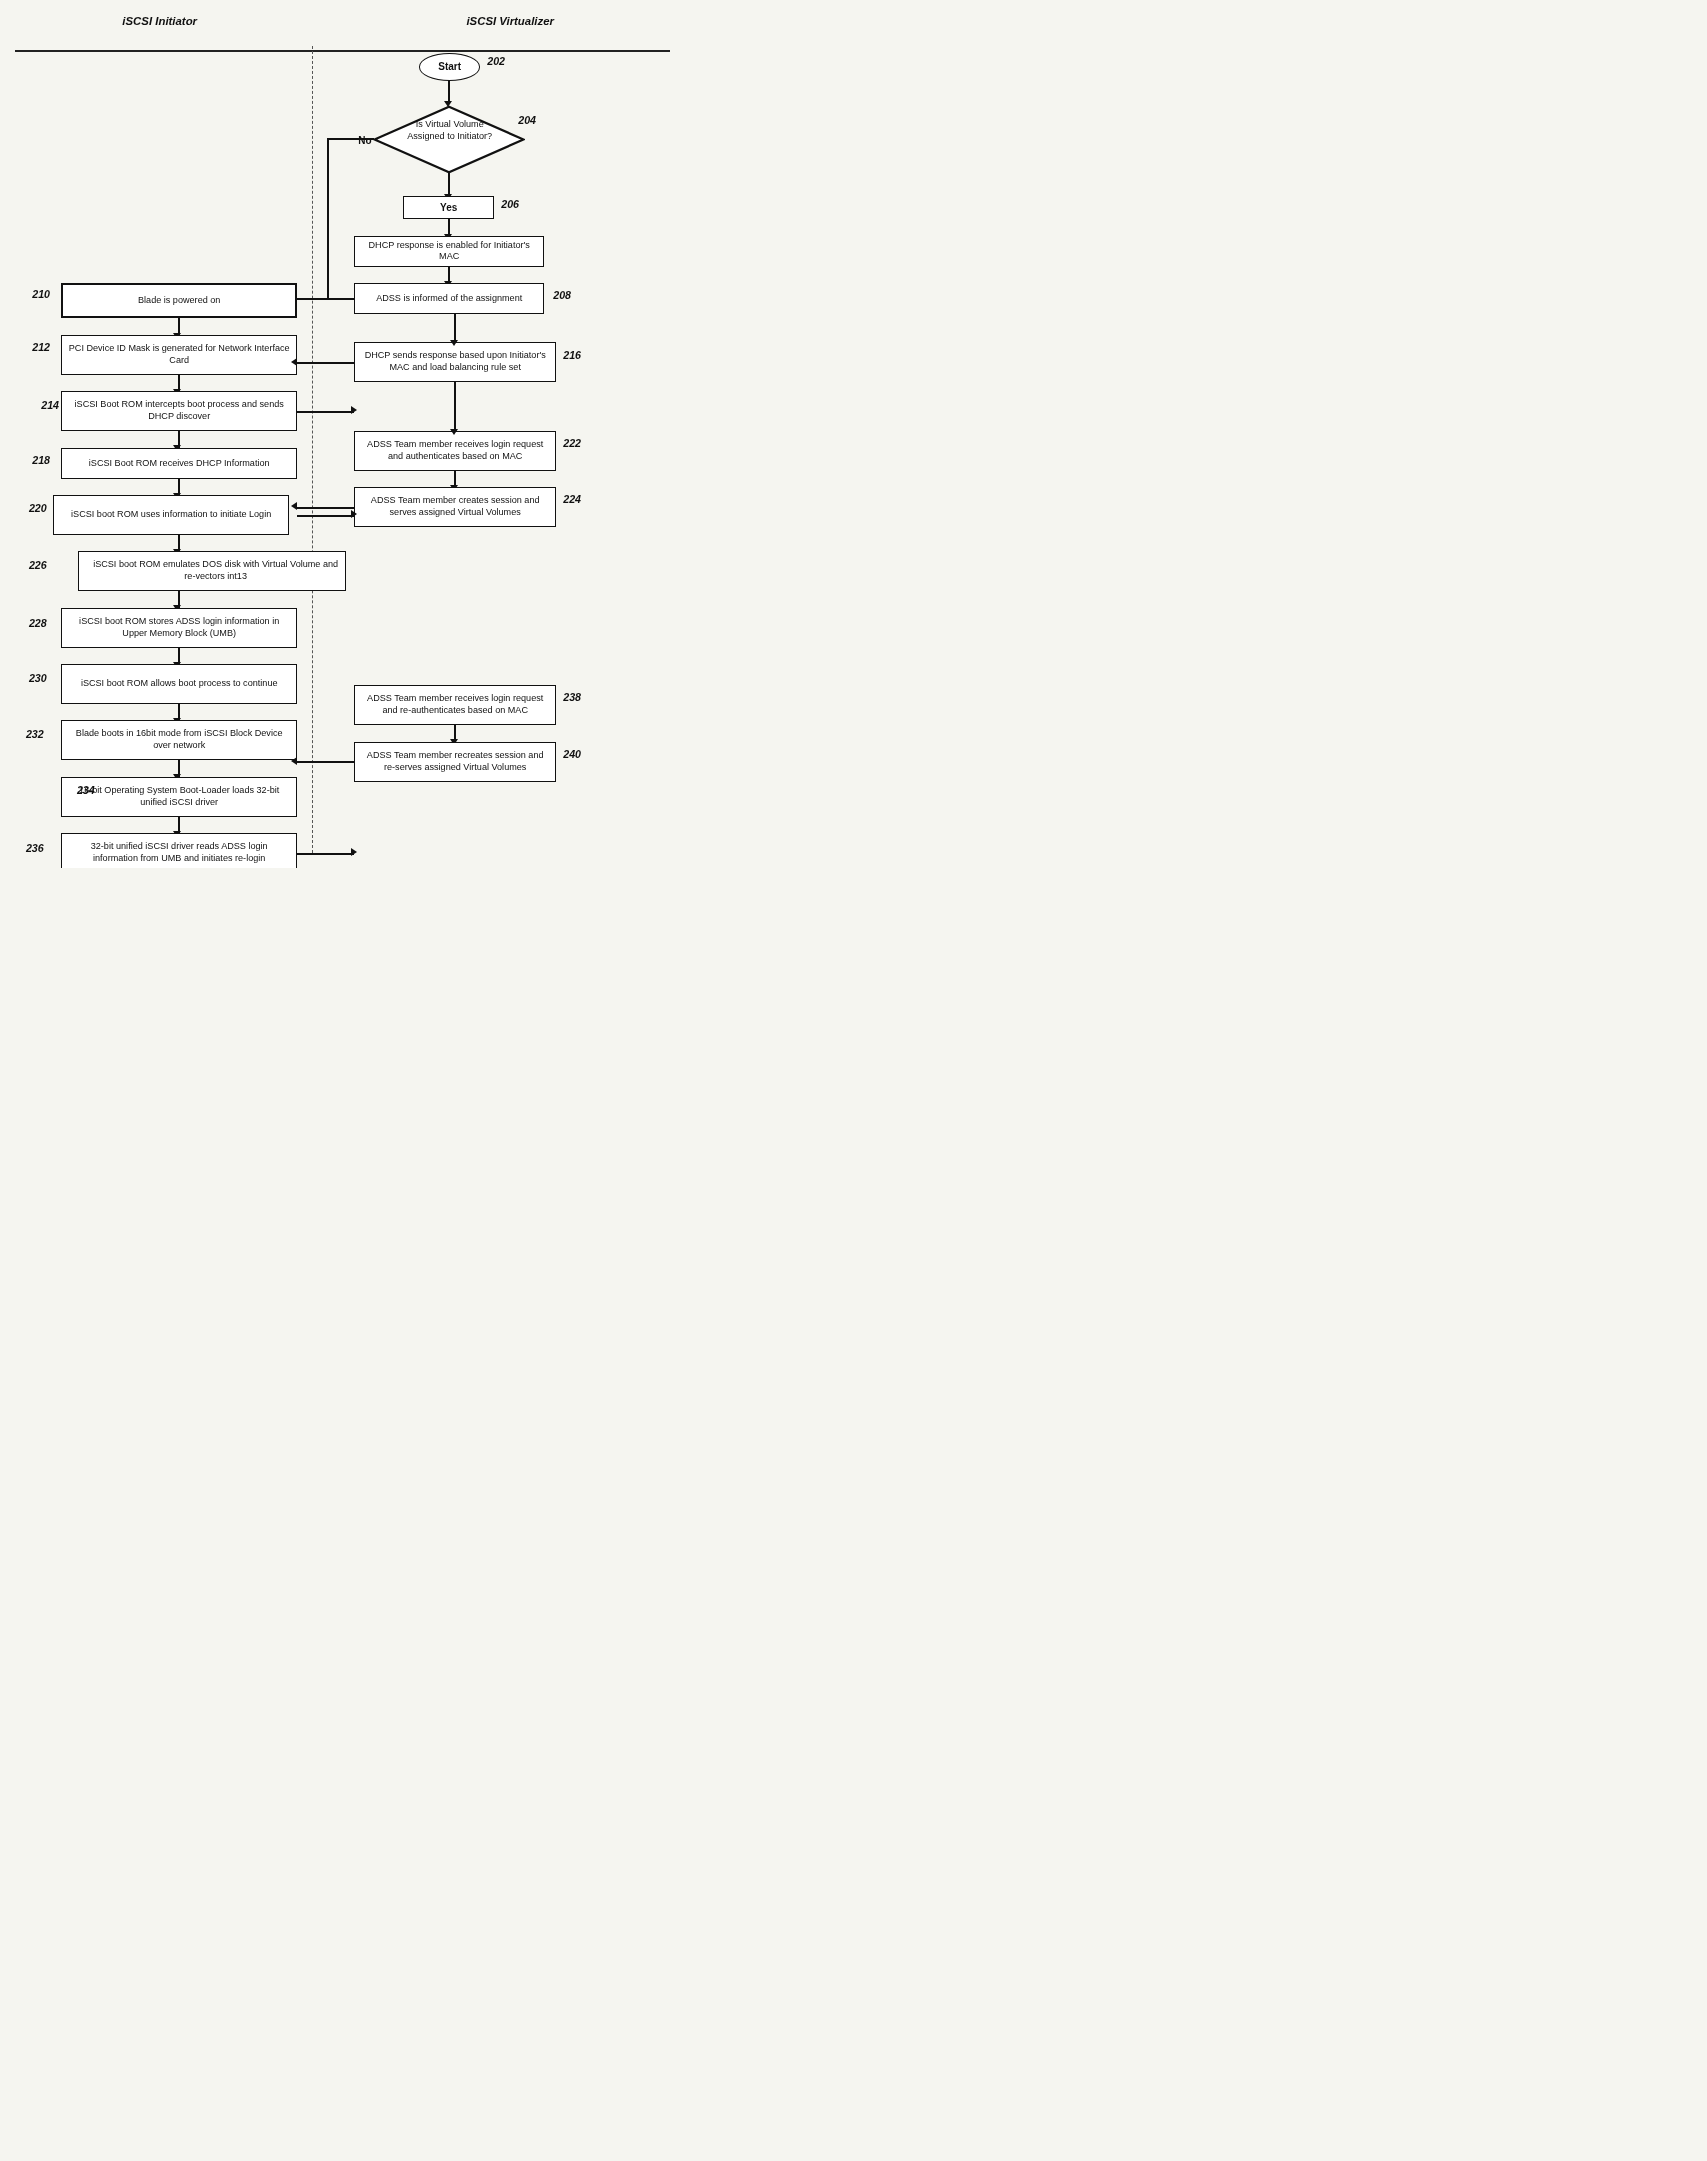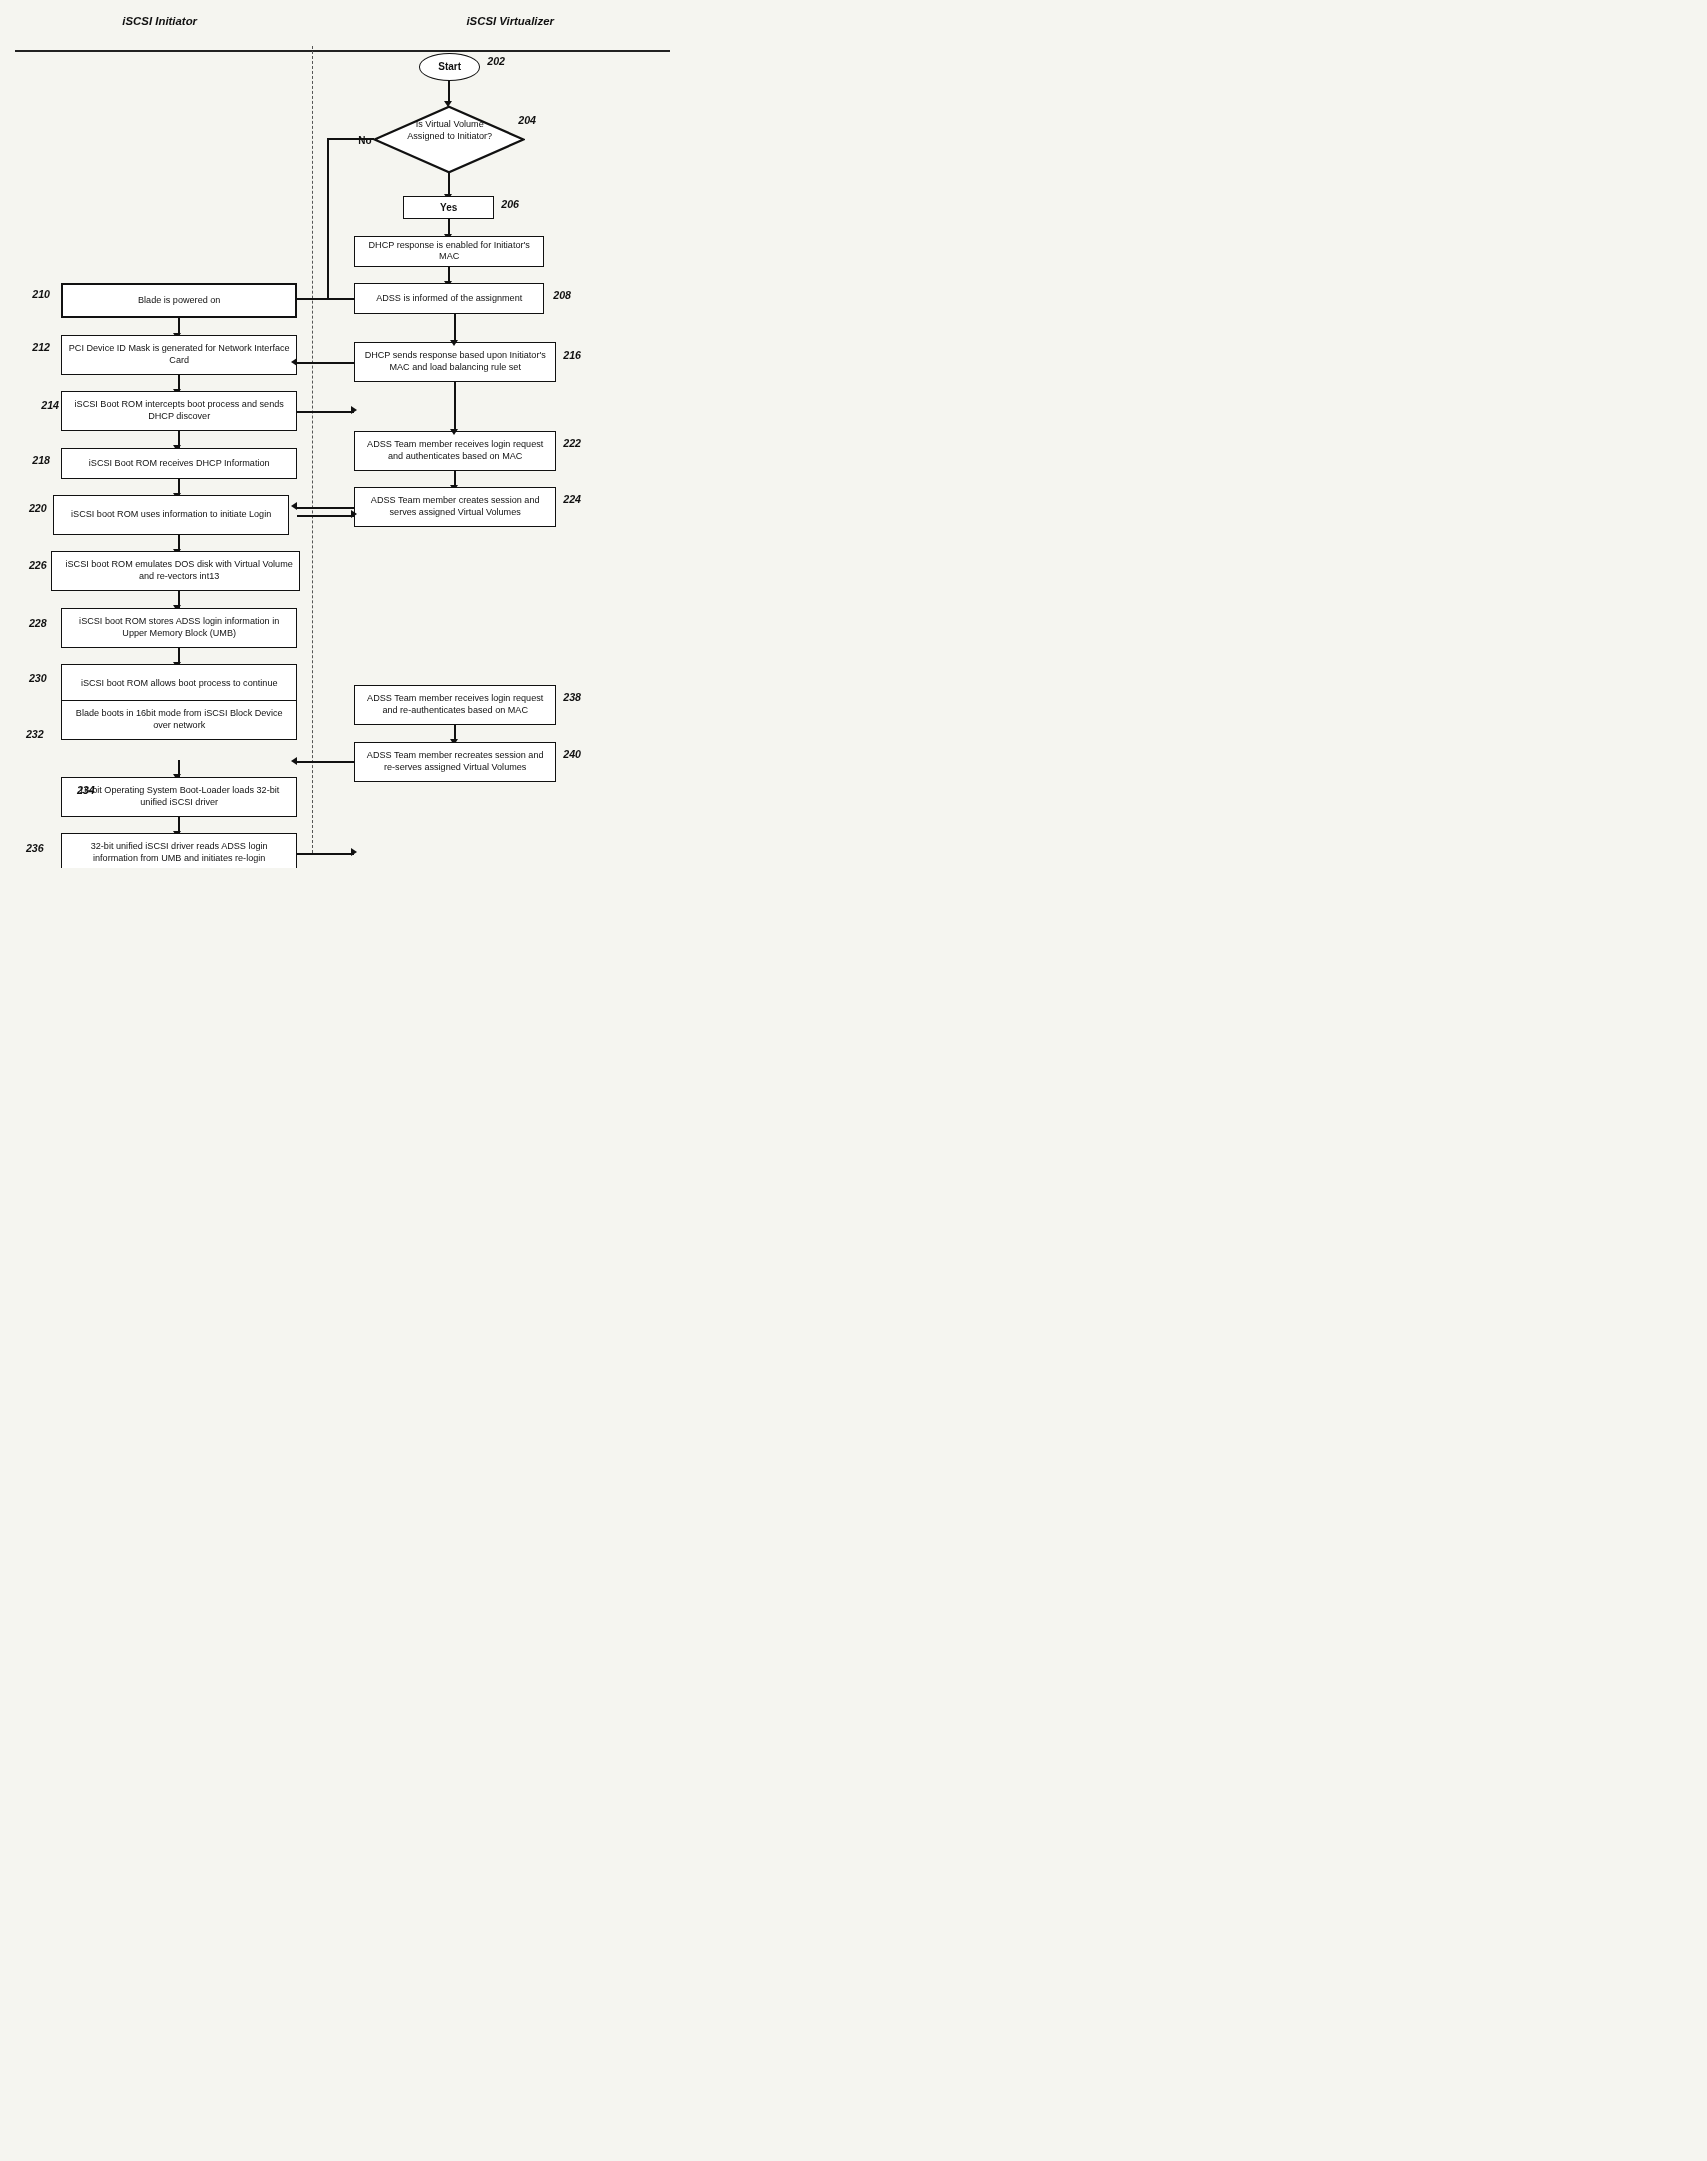--- a/index.html
+++ b/index.html
@@ -266,21 +266,21 @@
     <span>iSCSI boot ROM uses information to initiate Login</span>
   </div>
   <div class="step-num" style="left:13.7px; top:487px;">220</div>
 
   <div class="arrow arrow-h" style="left:282px; top:500px; width:57px;"></div>
   <div class="arrowhead-right" style="left:336px; top:495px;"></div>
 
   <div class="arrow arrow-v" style="left:163px; top:519px; height:17px;"></div>
   <div class="arrowhead-down" style="left:158px; top:534px;"></div>
 
-  <div class="box" style="left:36px; top:536px; width:249px; height:40px;padding-left:13px;">
+  <div class="box" style="left:63px; top:536px; width:268px; height:40px;padding-left:13px;">
     <span>iSCSI boot ROM emulates DOS disk with Virtual Volume and re-vectors int13</span>
   </div>
   <div class="step-num" style="left:13.7px; top:544px;">226</div>
 
   <div class="arrow arrow-h" style="left:282px; top:492px; width:57px;"></div>
   <div class="arrowhead-left" style="left:276px; top:487px;"></div>
 
   <div class="arrow arrow-v" style="left:163px; top:576px; height:17px;"></div>
   <div class="arrowhead-down" style="left:158px; top:590px;"></div>
 
@@ -293,21 +293,21 @@
   <div class="arrowhead-down" style="left:158px; top:647px;"></div>
 
   <div class="box" style="left:46px; top:649px; width:236px; height:40px;">
     <span>iSCSI boot ROM allows boot process to continue</span>
   </div>
   <div class="step-num" style="left:13.7px; top:657px;">230</div>
 
   <div class="arrow arrow-v" style="left:163px; top:689px; height:17px;"></div>
   <div class="arrowhead-down" style="left:158px; top:703px;"></div>
 
-  <div class="box" style="left:46px; top:685px; width:236px; height:40px;">
+  <div class="box" style="left:46px; top:705px; width:236px; height:40px;">
     <span>Blade boots in 16bit mode from iSCSI Block Device over network</span>
   </div>
   <div class="step-num" style="left:10.7px; top:713px;">232</div>
 
   <div class="arrow arrow-v" style="left:163px; top:745px; height:17px;"></div>
   <div class="arrowhead-down" style="left:158px; top:759px;"></div>
 
   <div class="box" style="left:46px; top:762px; width:236px; height:40px;">
     <span>16-bit Operating System Boot-Loader loads 32-bit unified iSCSI driver</span>
   </div>

